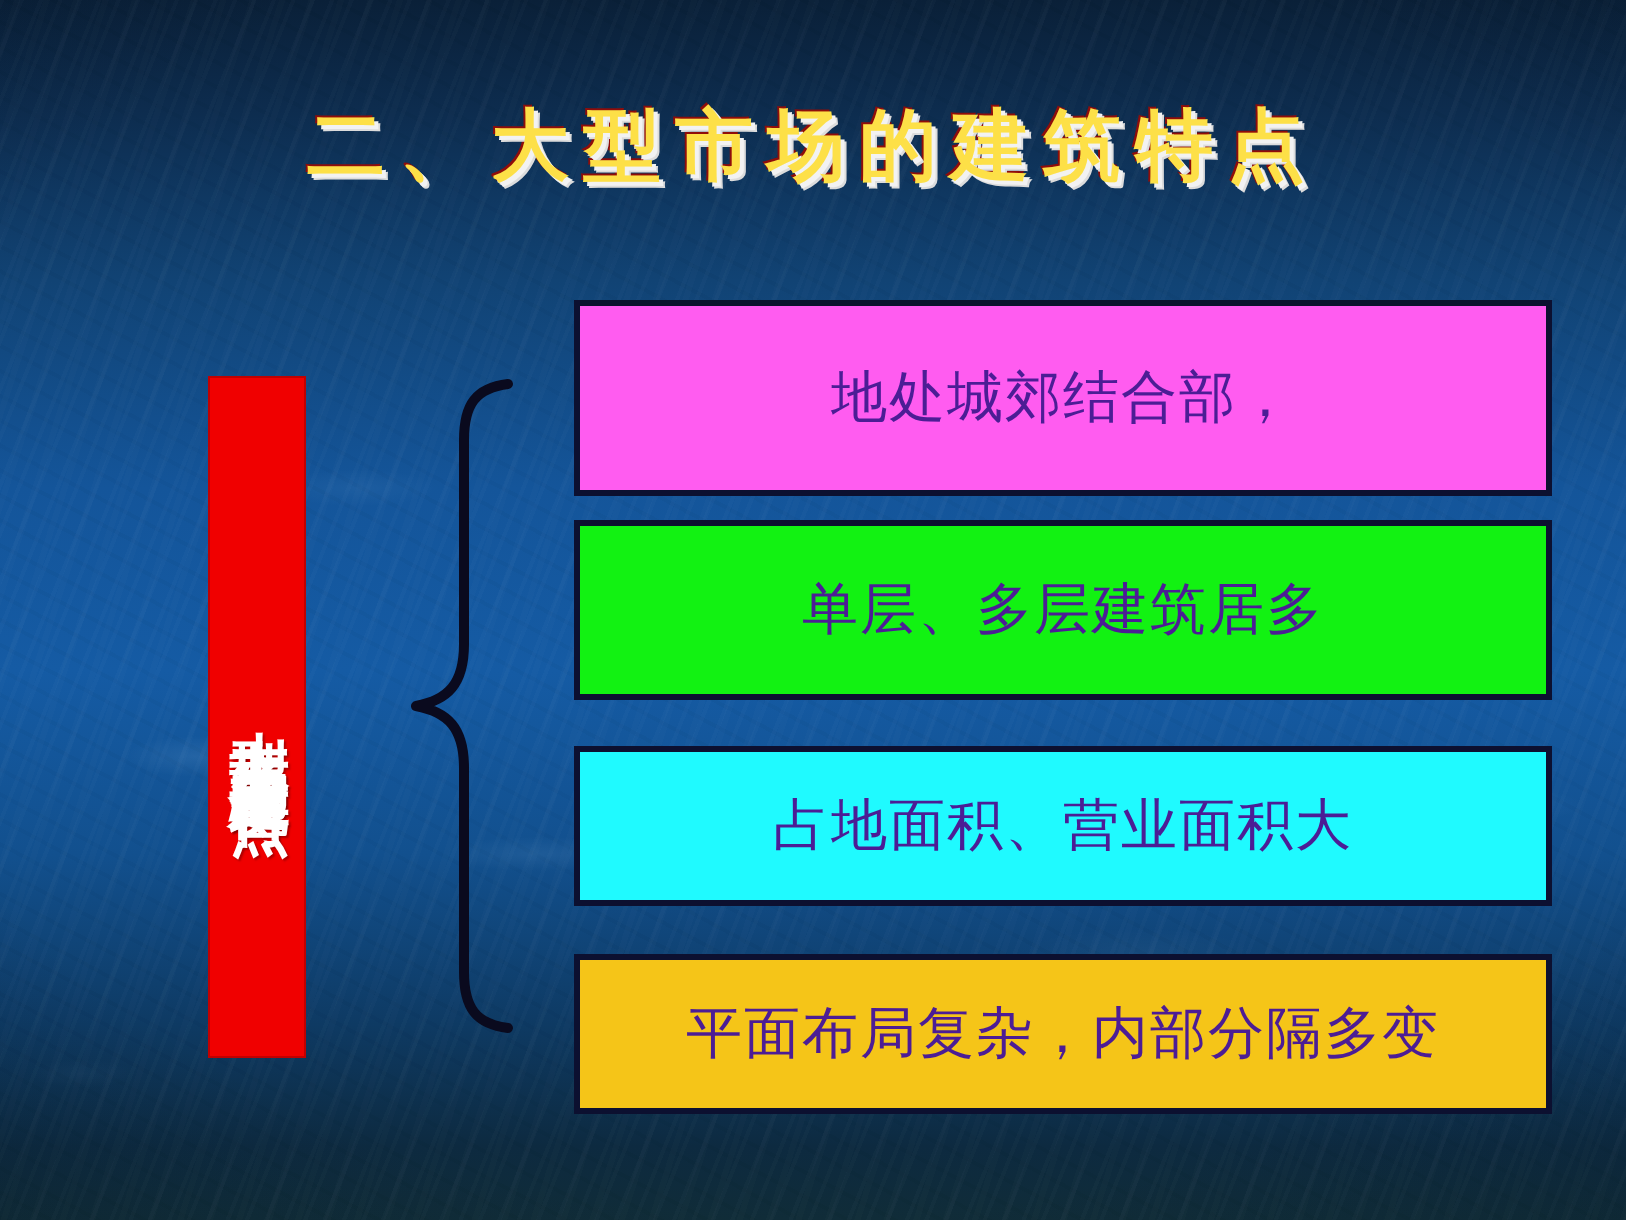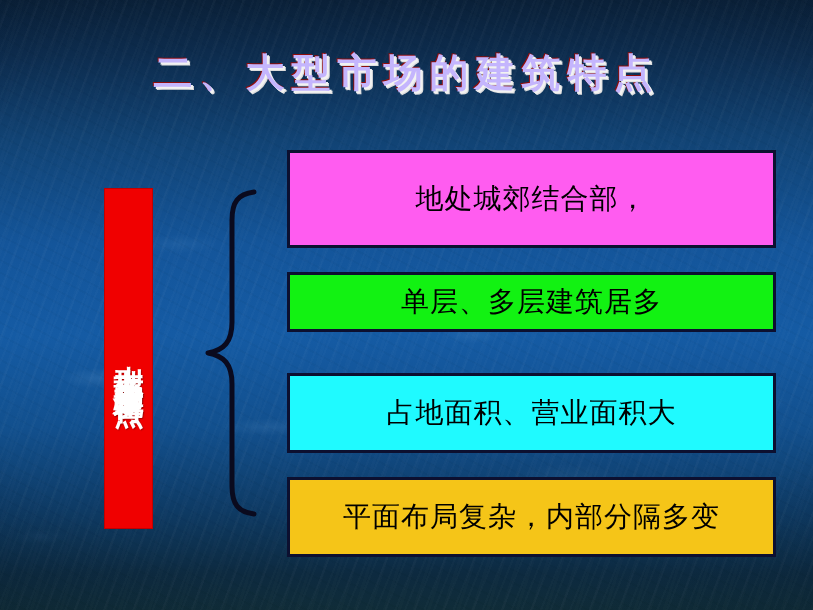--- a/index.html
+++ b/index.html
@@ -83,21 +83,21 @@
   #title {
     position: absolute;
     left: 0;
     right: 0;
     top: 46px;
     text-align: center;
     font-family: "DejaVu Serif", "Liberation Serif", serif;
     font-weight: bold;
     font-size: 39px;
     letter-spacing: 7px;
-    color: #c4b5fd;
+    color: #fde047;
     text-shadow:
        2px 2px 0 #f2f2f2,
        3px 3px 0 #dcdcdc,
       -1px -1px 0 #8f0d0a;
     white-space: nowrap;
     user-select: none;
   }
 
   
   #vlabel {
@@ -144,26 +144,26 @@
     width: 489px;
     box-sizing: border-box;
     border: 3px solid #0c1030;
     display: flex;
     align-items: center;
     justify-content: center;
     text-align: center;
     font-family: "DejaVu Serif", "Liberation Serif", serif;
     font-size: 28px;
     line-height: 1.34;
-    color: #000000;
+    color: #4c1d95;
     letter-spacing: 1px;
     user-select: none;
   }
   #box-1 { top: 150px;  height: 98px; background: #ff5cf0; }
-  #box-2 { top: 272px;  height: 60px; background: #12f212; text-align: right; }
+  #box-2 { top: 260px;  height: 90px; background: #12f212; text-align: right; }
   #box-3 { top: 373px;  height: 80px; background: #1ffaff; }
   #box-4 { top: 477px;  height: 80px; background: #f5c518; }
 
   .box .txt { display: block; padding: 0 10px; }
 </style>
 </head>
 <body>
 
 <div id="slide">
 

